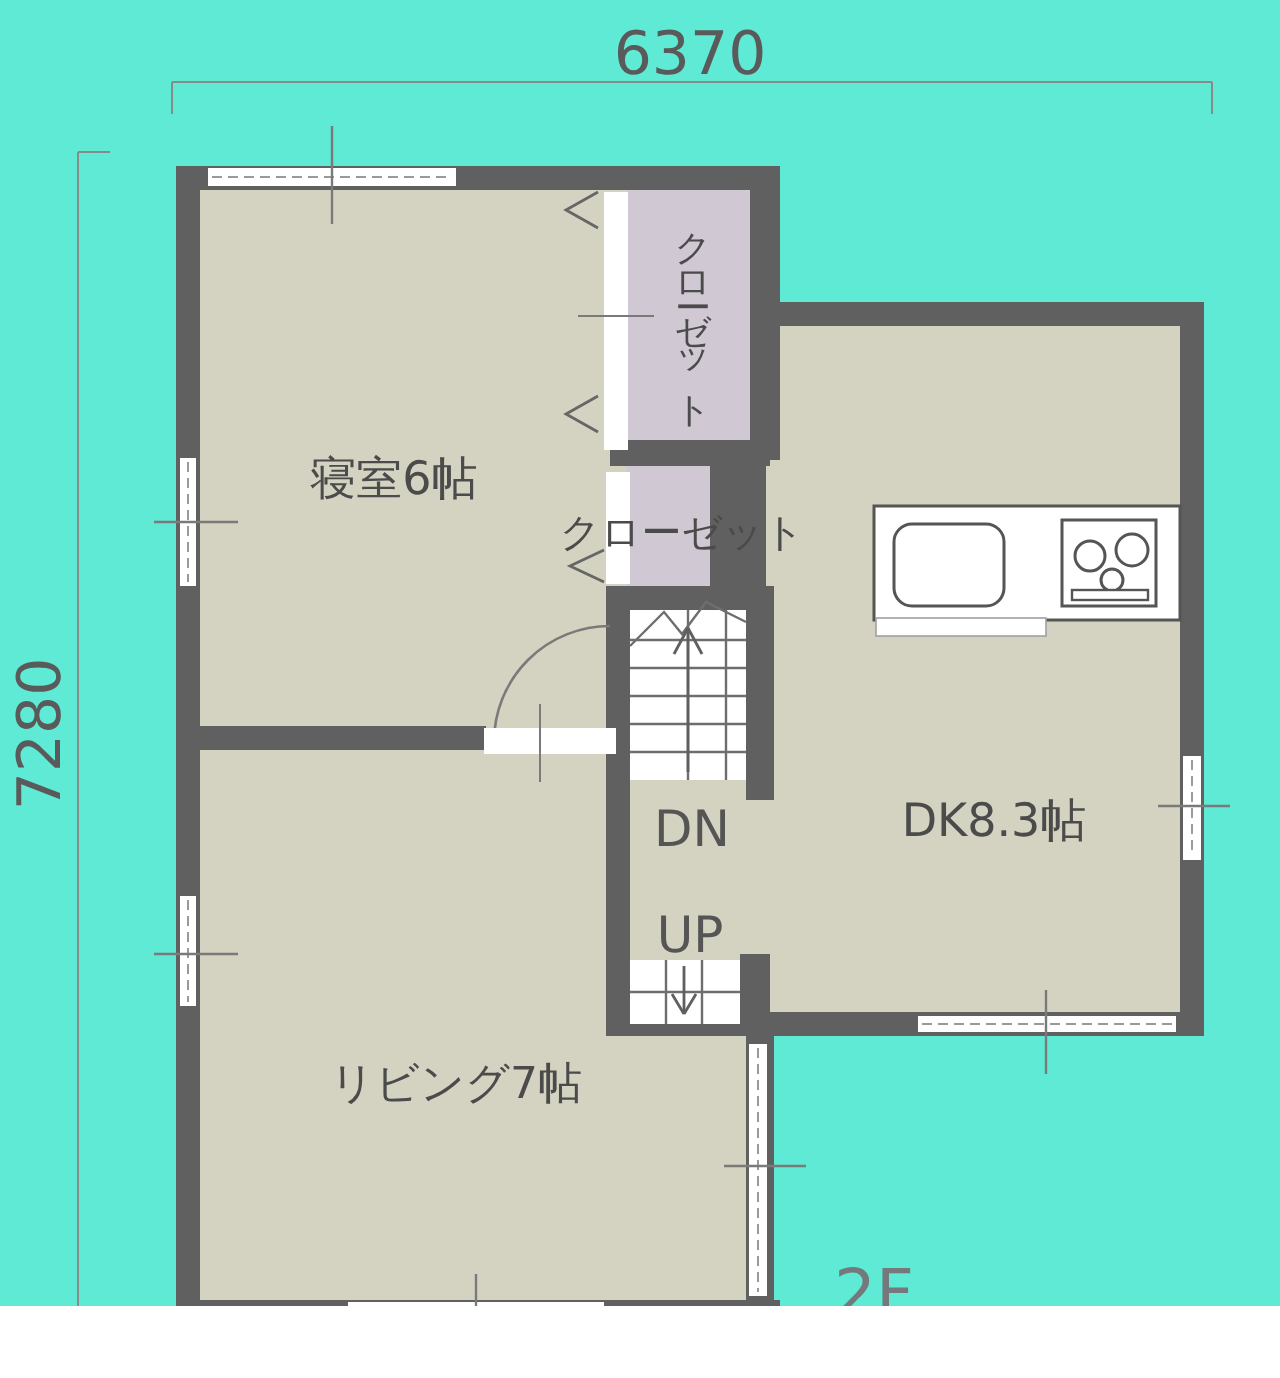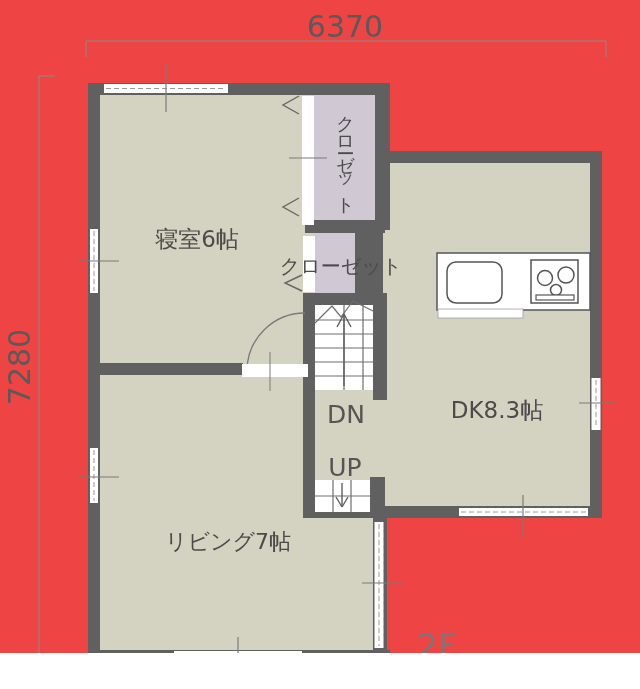--- a/index.html
+++ b/index.html
@@ -1,19 +1,19 @@
 <!DOCTYPE html>
 <html><head>
 <meta charset="utf-8">
 <style>
   html,body{margin:0;padding:0;background:#ffffff;}
   #canvas{
     position:relative;
     width:640px;height:653px;
-    background:#ef4444;
+    background:#5eead4;
     font-family:"DejaVu Sans",sans-serif;
     overflow:hidden;
   }
   svg text{
     font-family:"DejaVu Sans",sans-serif;
     fill:#4e4e4e;
   }
   .dim-text{fill:#5a5a5a;}
   .room-label{fill:#4b4b4b;}
   .stair-label{fill:#555555;}

